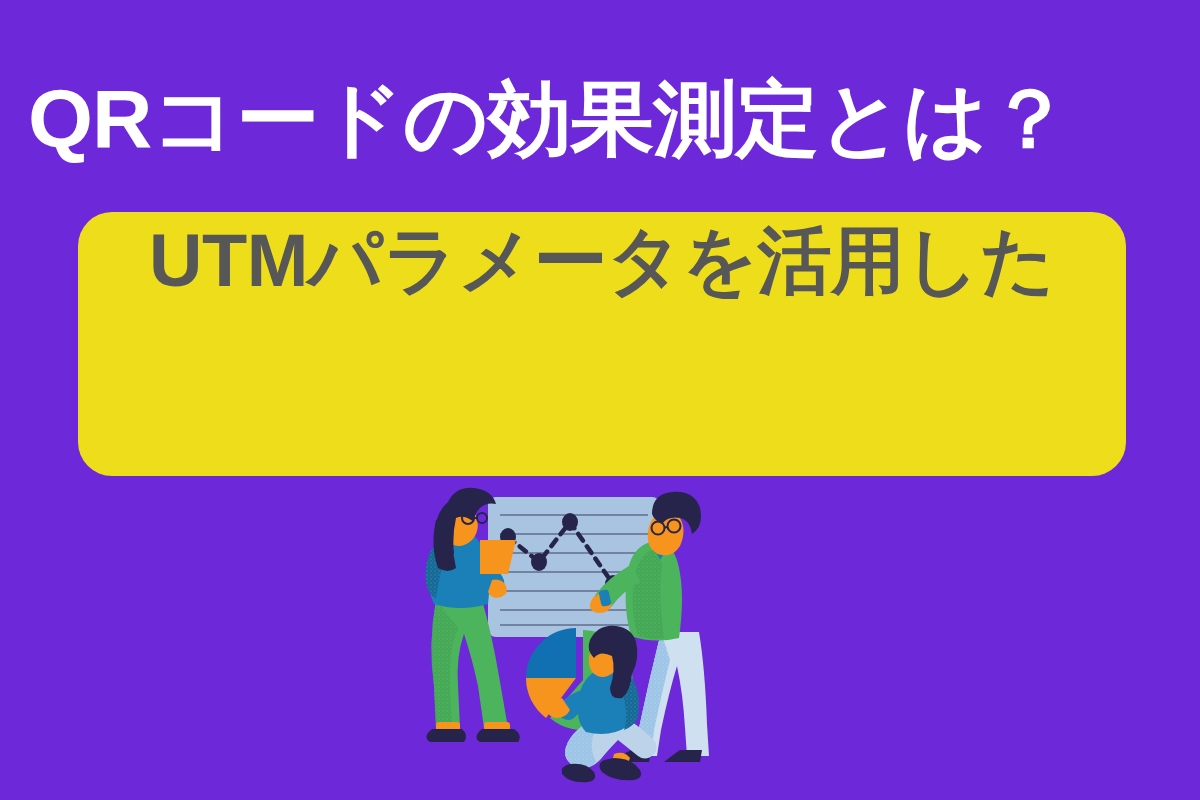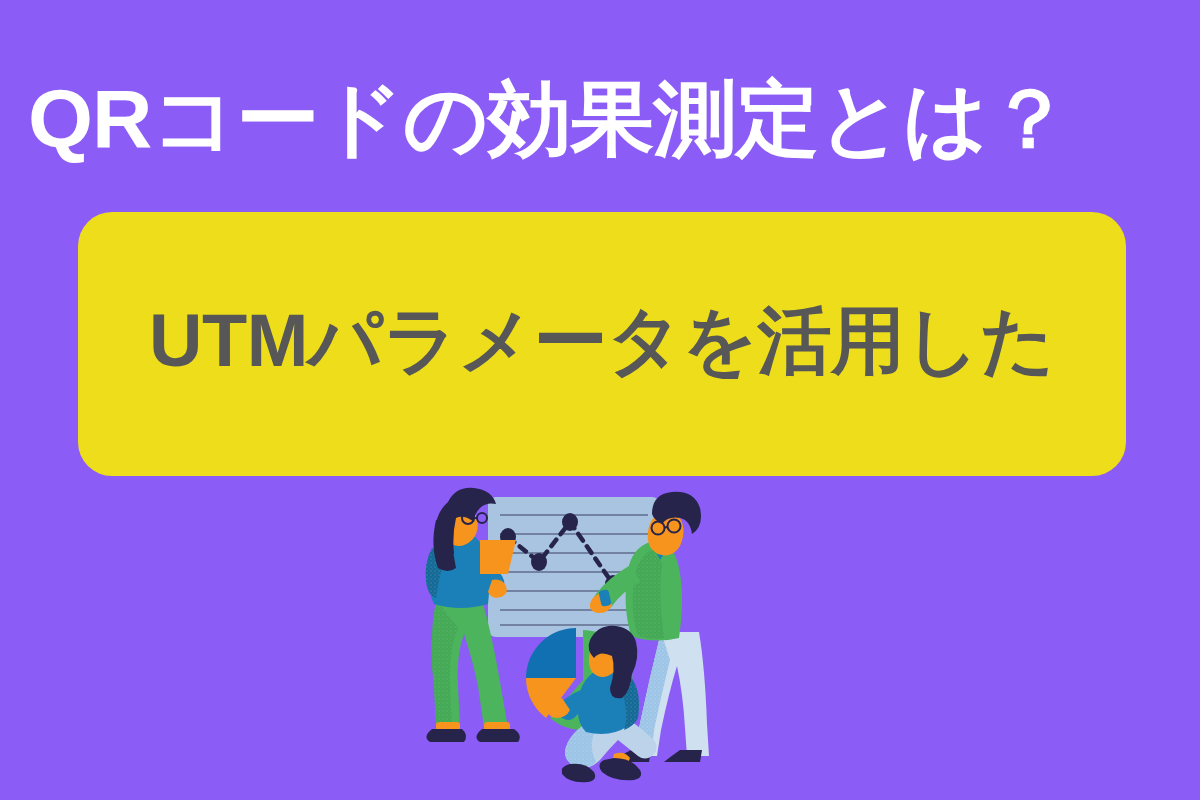--- a/index.html
+++ b/index.html
@@ -5,21 +5,21 @@
 <style>
   html, body {
     margin: 0;
     padding: 0;
     background: #ffffff;
   }
   #canvas {
     position: relative;
     width: 1200px;
     height: 800px;
-    background: #8b5cf6;
+    background: #6d28d9;
     overflow: hidden;
     font-family: "Liberation Sans", "DejaVu Sans", sans-serif;
     -webkit-font-smoothing: antialiased;
   }
 
   
   .headline {
     position: absolute;
     left: 28px;
     top: 78px;
@@ -40,21 +40,20 @@
     left: 78px;
     top: 212px;
     width: 1048px;
     height: 264px;
     background: #eddd1b;
     border-radius: 34px;
     box-sizing: border-box;
     display: flex;
     flex-direction: column;
     align-items: center;
-    justify-content: center;
     padding: 4px 26px 10px 26px;
   }
   .subtitle-line {
     color: #575757;
     font-size: 74px;
     line-height: 1.22;
     font-weight: 800;
     letter-spacing: -0.5px;
     white-space: nowrap;
     transform: scaleX(1.0);

